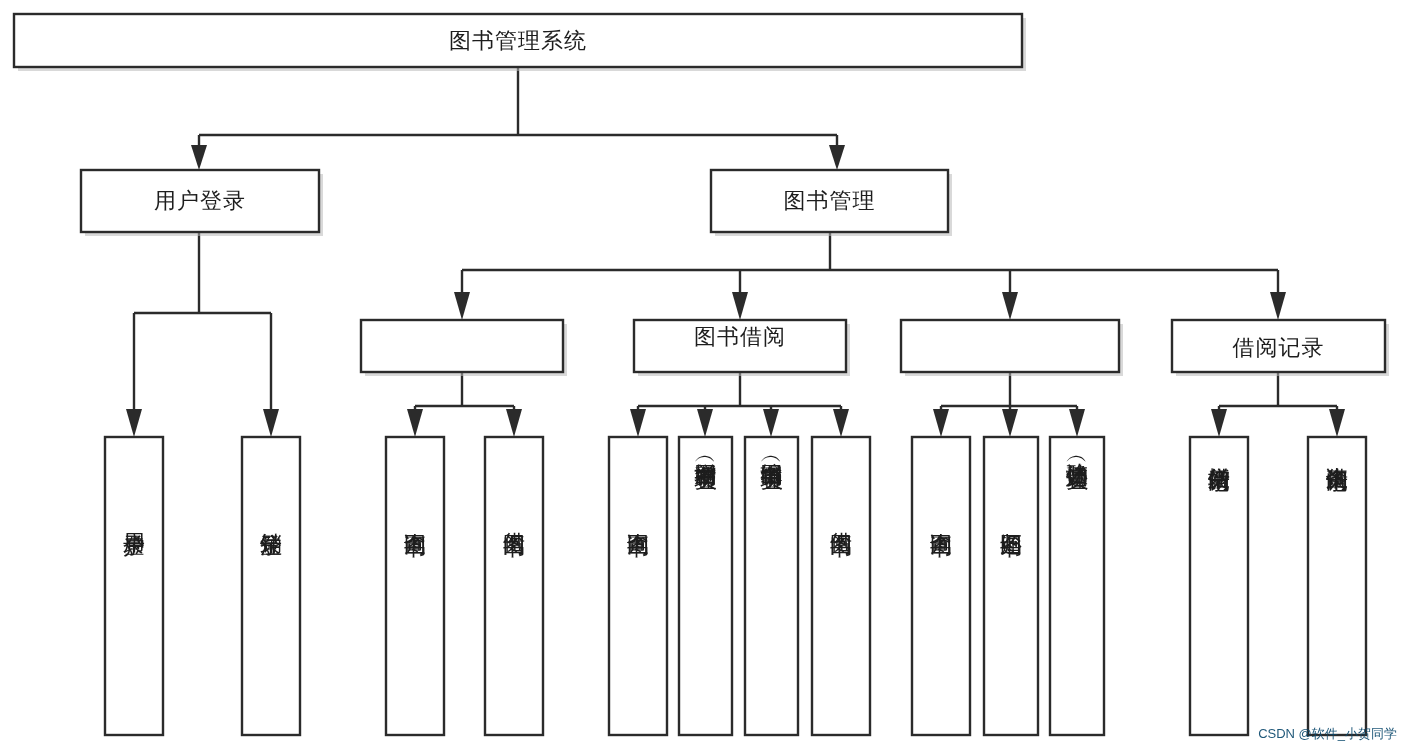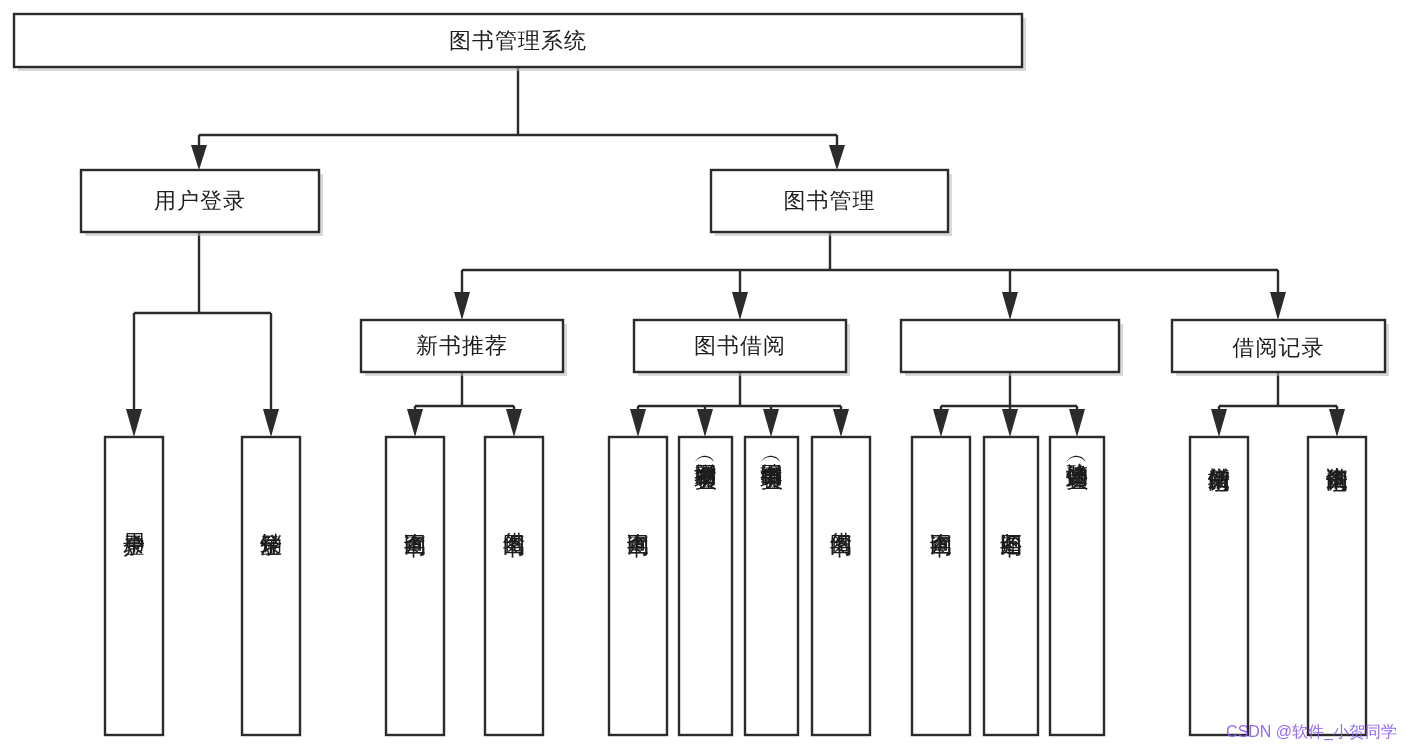--- a/index.html
+++ b/index.html
@@ -72,22 +72,22 @@
     color: #1d1d1d;
     white-space: nowrap;
     pointer-events: none;
     letter-spacing: 1px;
   }
   .watermark {
     position: absolute;
     right: 8px;
     bottom: 4px;
     font-family: "Liberation Sans", "DejaVu Sans", sans-serif;
-    font-size: 16px;
-    color: #8b5cf6;
+    font-size: 13px;
+    color: #0c4a6e;
     opacity: 0.92;
     white-space: nowrap;
     pointer-events: none;
   }
 </style>
 </head>
 <body>
 
 <div id="stage">
 
@@ -211,23 +211,22 @@
       <rect class="node-rect" x="1308" y="437" width="58" height="298"></rect>
     </g>
   </svg>
 
   <div class="hlabel" style="left:14px; top:14px; width:1008px; height:53px;">图书管理系统</div>
 
   <div class="hlabel" style="left:81px; top:170px; width:238px; height:62px;">用户登录</div>
 
   <div class="hlabel" style="left:711px; top:170px; width:237px; height:62px;text-align:right;">图书管理</div>
 
-  <div class="hlabel" style="left:361px; top:320px; width:202px; height:52px;">新书推荐</div>
-
-  <div class="hlabel" style="left:634px; top:320px; width:212px; height:52px;">图书借阅</div>
+
+  <div class="hlabel" style="left:634px; top:311px; width:212px; height:52px;">图书借阅</div>
 
 
   <div class="hlabel" style="left:1172px; top:320px; width:213px; height:55px;">借阅记录</div>
 
   <div class="vlabel-wrap" style="left:105px; top:437px; width:58px; height:298px;">
     <span class="vlabel" style="margin-top:78px;">用户登录</span>
   </div>
 
   <div class="vlabel-wrap" style="left:242px; top:437px; width:58px; height:298px;">
     <span class="vlabel" style="margin-top:78px;">注销登录</span>

